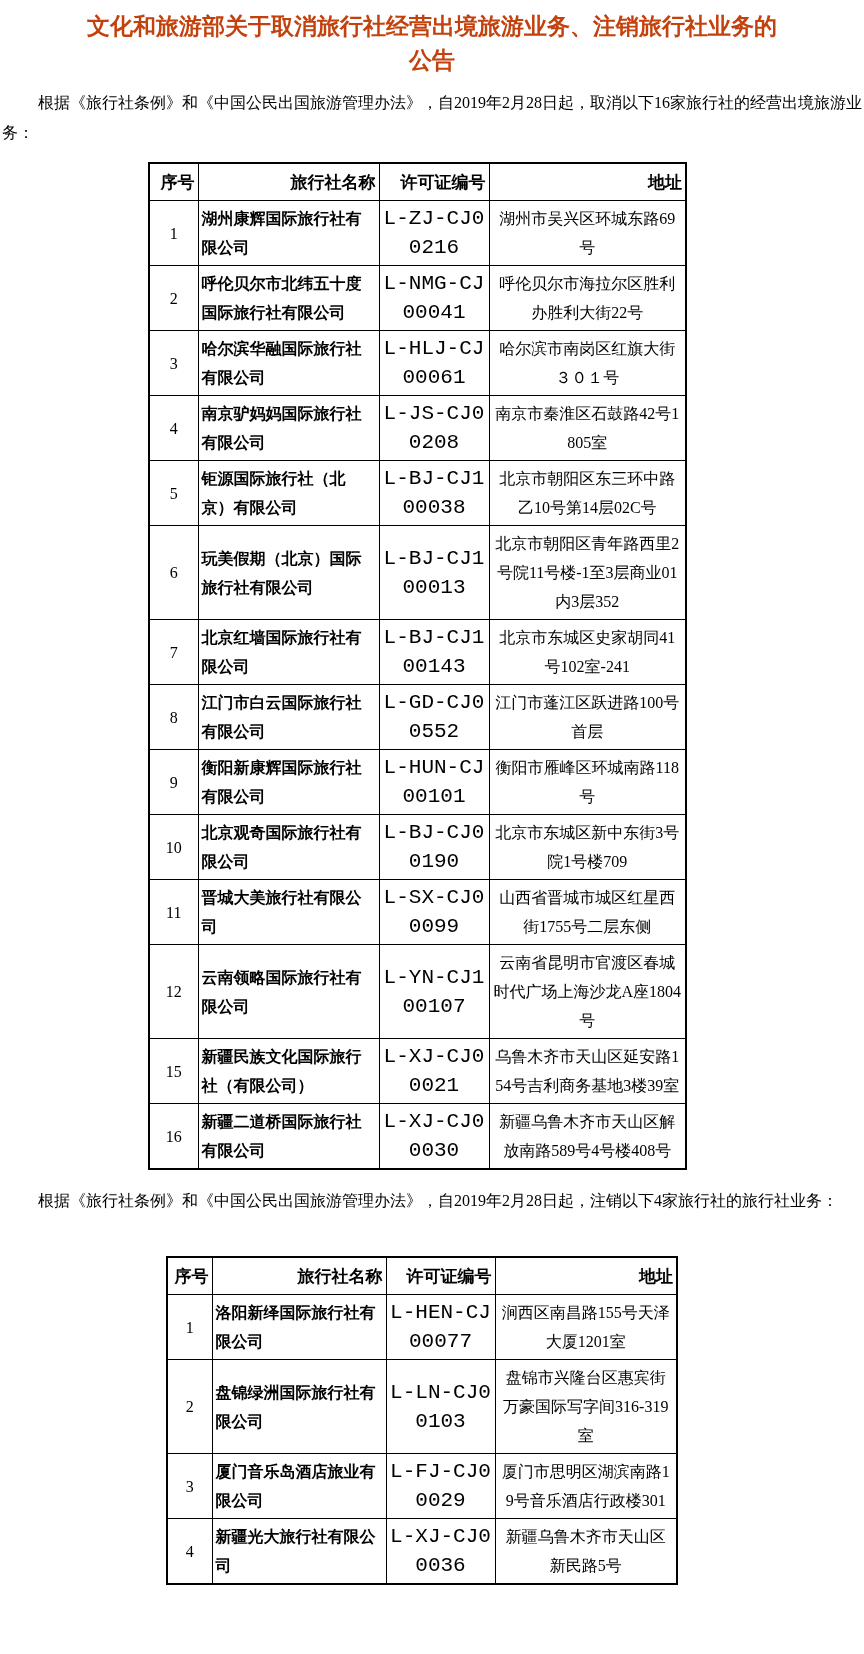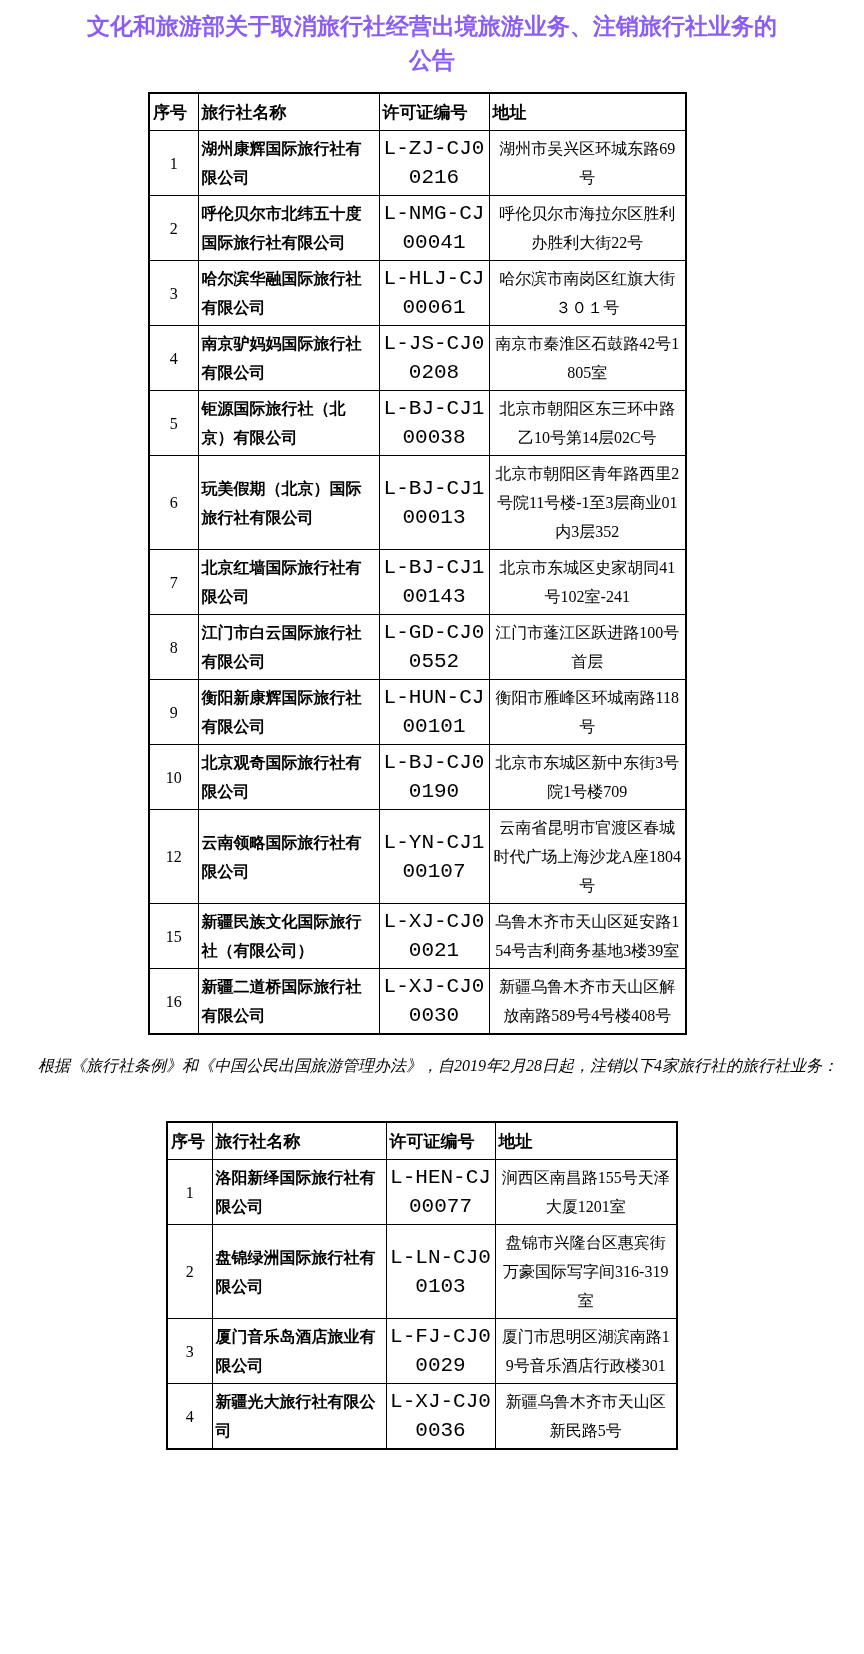--- a/index.html
+++ b/index.html
@@ -15,21 +15,21 @@
     background: #ffffff;
     position: relative;
   }
   .doc-title {
     max-width: 690px;
     margin: 10px auto 6px auto;
     text-align: center;
     font-size: 23px;
     line-height: 34px;
     font-weight: bold;
-    color: #8b5cf6;
+    color: #c2410c;
   }
   .intro {
     margin: 10px 0 4px 0;
     padding: 0 2px;
     text-indent: 36px;
     font-size: 16px;
     line-height: 30px;
     text-align: left;
   }
   .tbl-wrap-1 { margin: 14px 0 0 148px; }
@@ -45,36 +45,37 @@
   table.doc-table th, table.doc-table td {
     border: 1px solid #000;
     vertical-align: middle;
     line-height: 29px;
     padding: 3px 3px;
     word-break: break-all;
     overflow-wrap: break-word;
   }
   table.doc-table th {
     font-weight: bold;
-    text-align: left;
+    text-align: right;
     height: 30px;
     font-size: 17px;
   }
   td.c-serial { text-align: center; }
   td.c-name   { text-align: left; padding-left: 5px; height: 58px; font-weight: bold; }
   td.c-lic    { text-align: center; font-family: "Liberation Mono", "DejaVu Sans Mono", monospace; font-size: 21px; }
   td.c-addr   { text-align: center; padding-left: 5px; }
 </style>
 </head>
 <body>
 
 <div class="page">
 
   <div class="doc-title">文化和旅游部关于取消旅行社经营出境旅游业务、注销旅行社业务的公告</div>
 
+  <p class="intro">根据《旅行社条例》和《中国公民出国旅游管理办法》，自2019年2月28日起，取消以下16家旅行社的经营出境旅游业务：</p>
 
   <div class="tbl-wrap-1">
     <table class="doc-table">
       <colgroup>
         <col style="width:49px">
         <col style="width:181px">
         <col style="width:110px">
         <col style="width:197px">
       </colgroup>
       <thead>
@@ -140,20 +141,26 @@
             <td class="c-lic">L-HUN-CJ00101</td>
             <td class="c-addr">衡阳市雁峰区环城南路118号</td>
           </tr>
           <tr>
             <td class="c-serial">10</td>
             <td class="c-name">北京观奇国际旅行社有限公司</td>
             <td class="c-lic">L-BJ-CJ00190</td>
             <td class="c-addr">北京市东城区新中东街3号院1号楼709</td>
           </tr>
           <tr>
+            <td class="c-serial">11</td>
+            <td class="c-name">晋城大美旅行社有限公司</td>
+            <td class="c-lic">L-SX-CJ00099</td>
+            <td class="c-addr">山西省晋城市城区红星西街1755号二层东侧</td>
+          </tr>
+          <tr>
             <td class="c-serial">12</td>
             <td class="c-name">云南领略国际旅行社有限公司</td>
             <td class="c-lic">L-YN-CJ100107</td>
             <td class="c-addr">云南省昆明市官渡区春城时代广场上海沙龙A座1804号</td>
           </tr>
           <tr>
             <td class="c-serial">15</td>
             <td class="c-name">新疆民族文化国际旅行社（有限公司）</td>
             <td class="c-lic">L-XJ-CJ00021</td>
             <td class="c-addr">乌鲁木齐市天山区延安路154号吉利商务基地3楼39室</td>
@@ -161,21 +168,21 @@
           <tr>
             <td class="c-serial">16</td>
             <td class="c-name">新疆二道桥国际旅行社有限公司</td>
             <td class="c-lic">L-XJ-CJ00030</td>
             <td class="c-addr">新疆乌鲁木齐市天山区解放南路589号4号楼408号</td>
           </tr>
         </tbody>
     </table>
   </div>
 
-  <p class="intro" style="margin-top:16px;font-style:italic;">根据《旅行社条例》和《中国公民出国旅游管理办法》，自2019年2月28日起，注销以下4家旅行社的旅行社业务：</p>
+  <p class="intro" style="margin-top:16px;">根据《旅行社条例》和《中国公民出国旅游管理办法》，自2019年2月28日起，注销以下4家旅行社的旅行社业务：</p>
 
   <div class="tbl-wrap-2">
     <table class="doc-table">
       <colgroup>
         <col style="width:45px">
         <col style="width:174px">
         <col style="width:109px">
         <col style="width:182px">
       </colgroup>
       <thead>

